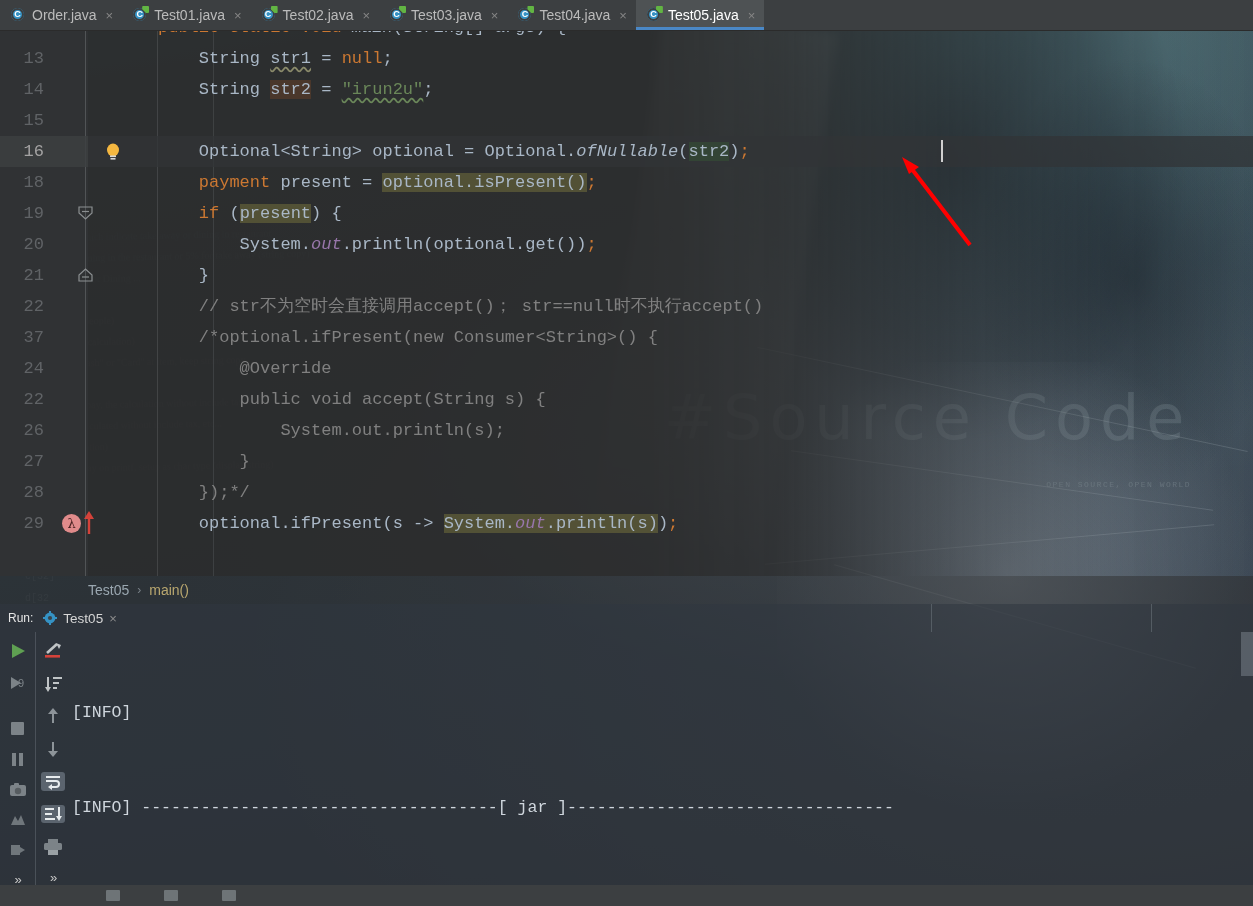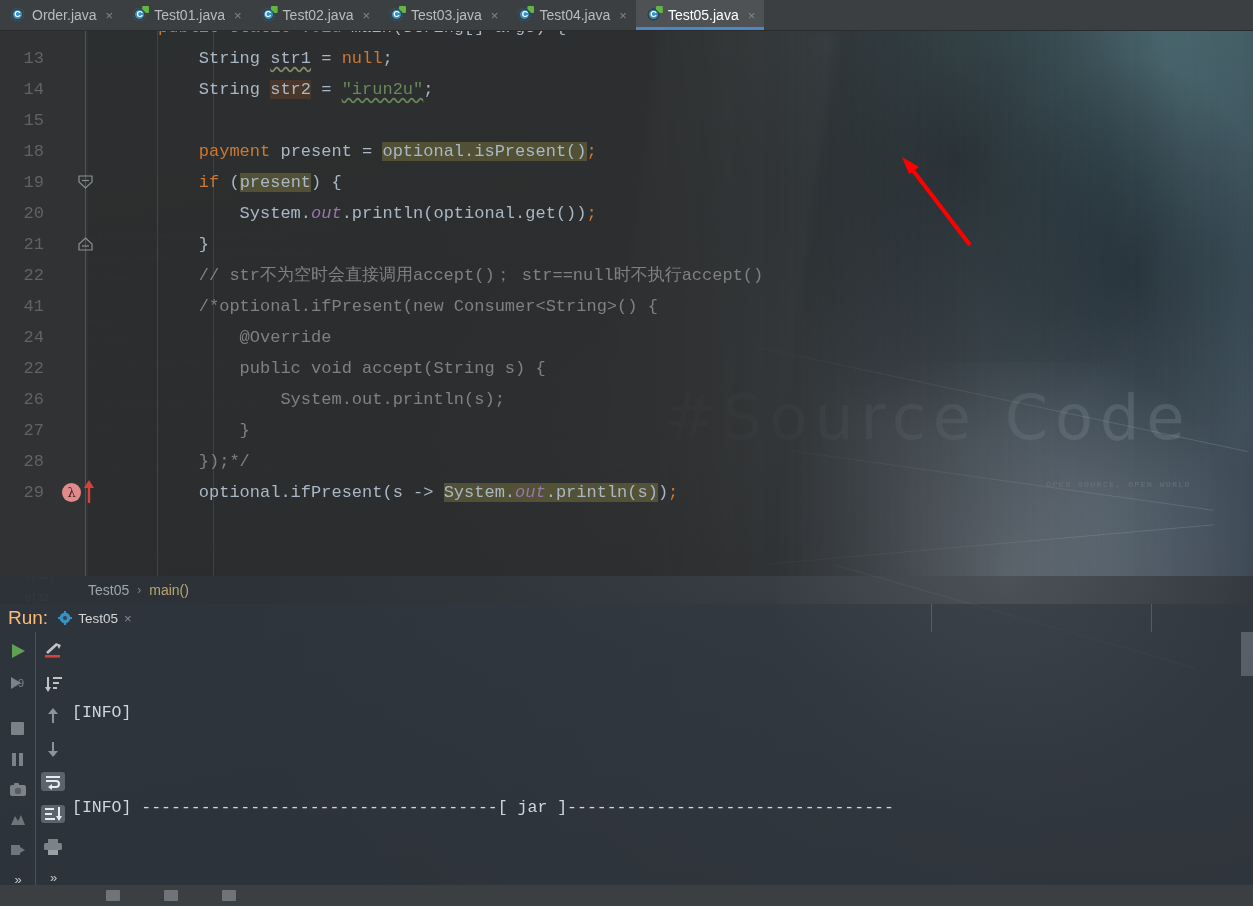--- a/index.html
+++ b/index.html
@@ -248,21 +248,21 @@
   .runwin-bg {
     position:absolute; inset:0;
     background:rgba(46,51,58,0.80);
   }
   .run-header {
     position:absolute; left:0; top:0; width:1253px; height:28px;
     display:flex; align-items:center;
     font-size:13px; color:#bbbbbb;
     padding-left:4px;
   }
-  .run-label { padding:0 10px 0 4px; color:#fdba74; font-size:19px;}
+  .run-label { padding:0 10px 0 4px; color:#e5e5e5; font-size:12px;}
   .run-tab { display:flex; align-items:center; gap:6px; color:#d6d6d6; font-size:13.5px;}
   .gear-icon { width:14px; height:14px; position:relative; }
   .run-tab-close { color:#8d8d8d; font-size:13px; }
   .run-header-sep {
     position:absolute; top:0; width:1px; height:28px; background:rgba(110,118,126,0.55);
   }
 
   .run-toolbar {
     position:absolute; left:0; top:28px; width:70px; bottom:0;
     display:flex;
@@ -420,20 +420,34 @@
       <div class="ln-row">
         <span class="lnum">14</span>
         <span class="code">    String <span class="mark-brown">str2</span> = <span class="str squiggle">"irun2u"</span>;</span>
       </div>
 
       <div class="ln-row">
         <span class="lnum">15</span>
         <span class="code"></span>
       </div>
 
+      <div class="ln-row current">
+        <span class="gut-hl"></span>
+          <span class="row-hl"></span>
+        <span class="lnum">16</span>
+        <span class="bulb">
+          <svg width="16" height="20" viewBox="0 0 16 20">
+            <ellipse cx="8" cy="8" rx="6" ry="6.5" fill="#f4b740"></ellipse>
+            <rect x="5" y="13.5" width="6" height="1.6" fill="#d8d8d8"></rect>
+            <rect x="5.5" y="16" width="5" height="1.6" fill="#d8d8d8"></rect>
+          </svg>
+        </span>
+        <span class="code">    Optional&lt;String&gt; optional = Optional.<span class="mth" style="font-style:italic">ofNullable</span>(<span class="mark-green">str2</span>)<span class="kw">;</span></span>
+        <span class="caret" style="left:941px;"></span>
+      </div>
 
 
       <div class="ln-row">
         <span class="lnum">18</span>
         <span class="code">    <span class="kw">payment</span> present = <span class="mark-olive">optional.isPresent()</span><span class="kw">;</span></span>
       </div>
 
       <div class="ln-row">
         <span class="lnum">19</span>
         <span class="fold-marker" style="top:8px;">
@@ -460,21 +474,21 @@
         </span>
         <span class="code">    }</span>
       </div>
 
       <div class="ln-row">
         <span class="lnum">22</span>
         <span class="code cmt" style="padding-left:0;">    // str不为空时会直接调用accept()； str==null时不执行accept()</span>
       </div>
 
       <div class="ln-row">
-        <span class="lnum">41</span>
+        <span class="lnum">37</span>
         <span class="code cmt">    /*optional.ifPresent(new Consumer&lt;String&gt;() {</span>
       </div>
 
       <div class="ln-row">
         <span class="lnum">24</span>
         <span class="code cmt">        @Override</span>
       </div>
 
       <div class="ln-row">
         <span class="lnum">22</span>

